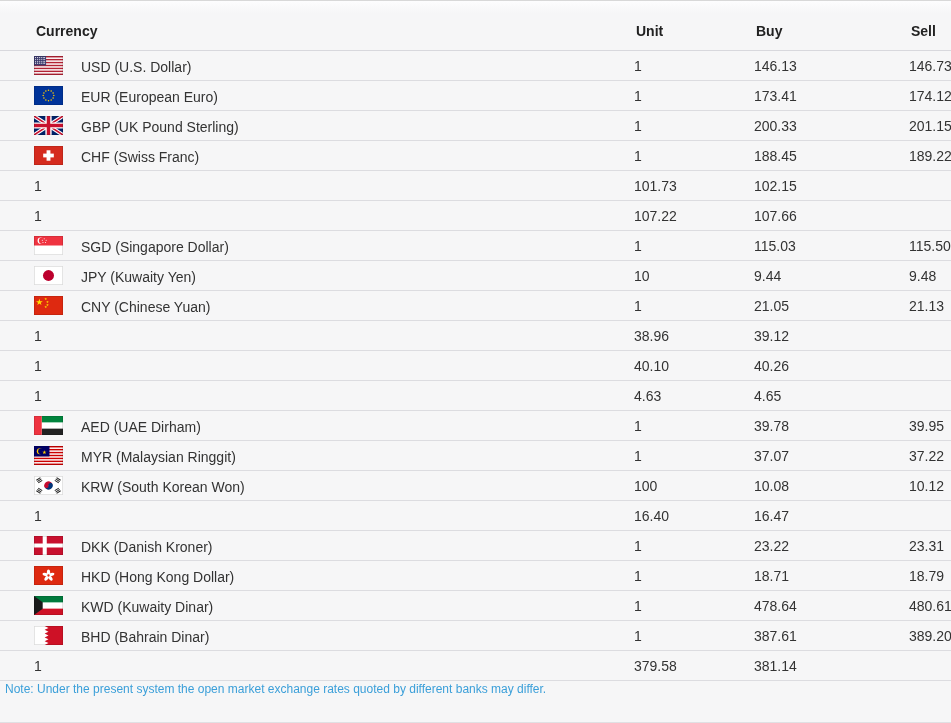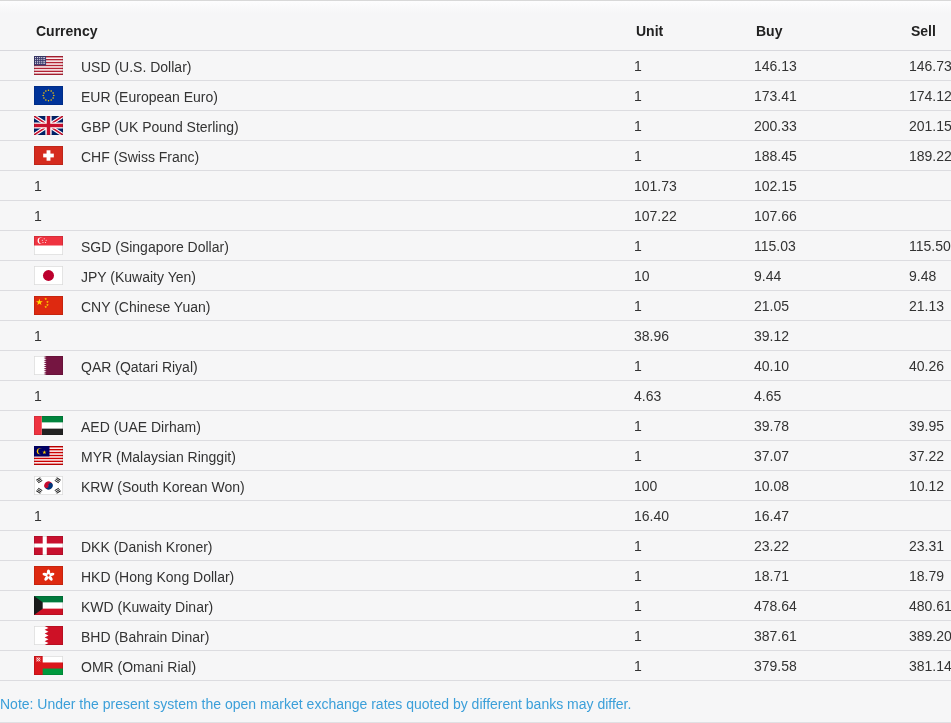--- a/index.html
+++ b/index.html
@@ -30,22 +30,23 @@
   .hdr-row .hc{padding-left:2px;}
   .row{
     height:30px;
     border-bottom:1px solid #dcdce0;
     font-size:14px;color:#333;
   }
   .cur-cell{display:flex;align-items:flex-end;gap:18px;}
   .flag{width:29px;height:19px;display:inline-block;flex:0 0 29px;line-height:0;}
   .flag svg{width:29px;height:19px;display:block;}
   .note{
-    margin-top:15px;
-    font-size:14px;
+    margin-top:1px;
+    padding-left:5px;
+    font-size:12px;
     color:var(--note-color,#3b9fd9);
   }
 </style>
 </head>
 <body>
 
 <div class="page">
 
   <div class="hdr-row">
     <div class="hc">Currency</div>
@@ -236,30 +237,20 @@
     <div class="c-sell">21.13</div>
   </div>
 
   <div class="row">
     <div class="c-unit">1</div>
     <div class="c-buy">38.96</div>
     <div class="c-sell">39.12</div>
   </div>
 
   <div class="row">
-    <div class="cur-cell">
-      <span class="flag">
-            <svg viewBox="0 0 30 20" preserveAspectRatio="none">
-              <rect width="30" height="20" fill="#751541"></rect>
-              <polygon fill="#fff" points="0,0 10,0 13,1.11 10,2.22 13,3.33 10,4.44 13,5.56 10,6.67 13,7.78 10,8.89 13,10 10,11.11 13,12.22 10,13.33 13,14.44 10,15.56 13,16.67 10,17.78 13,18.89 10,20 0,20"></polygon>
-              <rect x="0.4" y="0.4" width="29.2" height="19.2" fill="none" stroke="rgba(0,0,0,0.14)" stroke-width="0.8"></rect>
-            </svg>
-          </span>
-      <span class="c-name">QAR (Qatari Riyal)</span>
-    </div>
     <div class="c-unit">1</div>
     <div class="c-buy">40.10</div>
     <div class="c-sell">40.26</div>
   </div>
 
   <div class="row">
     <div class="c-unit">1</div>
     <div class="c-buy">4.63</div>
     <div class="c-sell">4.65</div>
   </div>
@@ -427,33 +418,20 @@
             </svg>
           </span>
       <span class="c-name">BHD (Bahrain Dinar)</span>
     </div>
     <div class="c-unit">1</div>
     <div class="c-buy">387.61</div>
     <div class="c-sell">389.20</div>
   </div>
 
   <div class="row">
-    <div class="cur-cell">
-      <span class="flag">
-            <svg viewBox="0 0 30 20" preserveAspectRatio="none">
-              <rect width="30" height="20" fill="#DB161B"></rect>
-              <rect x="9" width="21" height="6.8" fill="#fff"></rect>
-              <rect x="9" y="13.2" width="21" height="6.8" fill="#009A3E"></rect>
-              <circle cx="4.5" cy="3.6" r="1.7" fill="none" stroke="#fff" stroke-width="0.7"></circle>
-              <path d="M2.5,5.6 6.5,1.6 M6.5,5.6 2.5,1.6" stroke="#fff" stroke-width="0.7"></path>
-              <rect x="0.4" y="0.4" width="29.2" height="19.2" fill="none" stroke="rgba(0,0,0,0.14)" stroke-width="0.8"></rect>
-            </svg>
-          </span>
-      <span class="c-name">OMR (Omani Rial)</span>
-    </div>
     <div class="c-unit">1</div>
     <div class="c-buy">379.58</div>
     <div class="c-sell">381.14</div>
   </div>
 </div>
 
   <div class="note">Note: Under the present system the open market exchange rates quoted by different banks may differ.</div>
 </div>
 
 </body></html>

